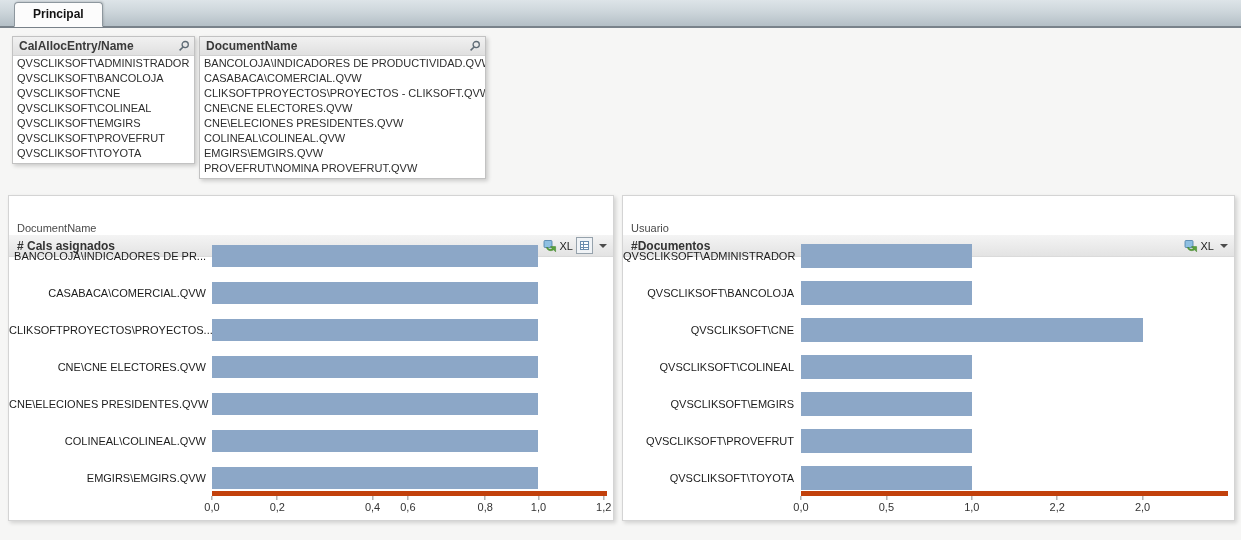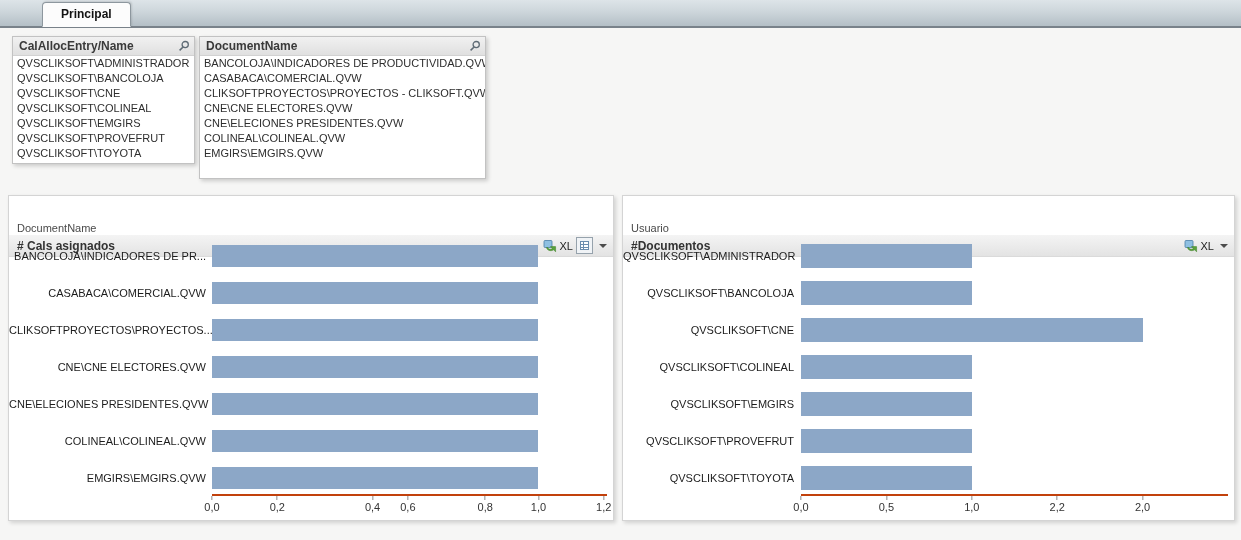--- a/index.html
+++ b/index.html
@@ -13,21 +13,20 @@
     position:absolute;left:0;top:0;width:100%;height:26px;
     background:linear-gradient(#dde4e8 0%,#cdd6db 45%,#b4bfc6 100%);
     border-bottom:2px solid #79828a;
   }
   .tab{
     position:absolute;left:14px;bottom:-1px;height:23px;
     background:#fcfcfc;border:1px solid #8d979e;border-bottom:1px solid #fcfcfc;
     border-radius:4px 4px 0 0;padding:0 18px;line-height:22px;
     font-size:12px;font-weight:bold;color:#121212;cursor:pointer;
     box-shadow:1px -1px 2px rgba(0,0,0,0.12);
-    margin-left:28px;
   }
   
   .lb{
     position:absolute;background:#fff;border:1px solid #c2c2c2;
     box-shadow:2px 2px 4px rgba(0,0,0,0.18);
   }
   .lb-caption{
     height:18px;display:flex;align-items:center;
     background:linear-gradient(#f1f1f1,#e0e0e0);
     border-bottom:1px solid #d2d2d2;
@@ -66,21 +65,21 @@
   .rlabel{
     box-sizing:border-box;text-align:right;font-size:11px;color:#1c1c1c;
     white-space:nowrap;overflow:hidden;cursor:pointer;flex:none;
   }
   #chart1 .rlabel{width:203px;padding-right:6px;}
   #chart2 .rlabel{width:178px;padding-right:7px;}
   .track{flex:1;position:relative;height:100%;display:flex;align-items:center;}
   .bar{background:#8CA7C7;cursor:pointer;}
   #chart1 .bar{height:22px;}
   #chart2 .bar{height:24px;}
-  .axis{position:absolute;bottom:0;height:24px;right:6px;border-top:2px solid #c2410c;}
+  .axis{position:absolute;bottom:0;height:24px;right:6px;border-top:5px solid #c2410c;}
   #chart1 .axis{left:203px;}
   #chart2 .axis{left:178px;}
   .tick{position:absolute;top:0;transform:translateX(-50%);text-align:center;}
   .tick .tm{display:block;width:1px;height:4px;background:#8d8d8d;margin:0 auto;}
   .tick em{font-style:normal;font-size:11px;color:#333;display:block;margin-top:1px;}
 </style>
 </head>
 <body>
 
 <div class="tabbar">
@@ -117,20 +116,21 @@
     </svg>
   </div>
   <div class="lb-body">
     <div class="lb-item">BANCOLOJA\INDICADORES DE PRODUCTIVIDAD.QVW</div>
     <div class="lb-item">CASABACA\COMERCIAL.QVW</div>
     <div class="lb-item">CLIKSOFTPROYECTOS\PROYECTOS - CLIKSOFT.QVW</div>
     <div class="lb-item">CNE\CNE ELECTORES.QVW</div>
     <div class="lb-item">CNE\ELECIONES PRESIDENTES.QVW</div>
     <div class="lb-item">COLINEAL\COLINEAL.QVW</div>
     <div class="lb-item">EMGIRS\EMGIRS.QVW</div>
+    <div class="lb-item">PROVEFRUT\NOMINA PROVEFRUT.QVW</div>
   </div>
 </div>
 
 <div class="chart" id="chart1">
   <div class="chart-caption">
     <span># Cals asignados</span>
     <span class="chart-tools">
       <svg width="14" height="14" viewBox="0 0 14 14">
         <rect x="1" y="1.5" width="8" height="7" rx="1" fill="#8fc0e2" stroke="#4a7da6" stroke-width="0.8"></rect>
         <path d="M3.5 8.5 C3.8 11.5 8 12.6 10.6 10.8 L12.6 12.8 L12.6 7.6 L7.4 7.6 L9.4 9.6 C7.6 10.8 5.2 10.2 4.8 8.5 Z" fill="#5aa33c" stroke="#3c7d24" stroke-width="0.5"></path>

